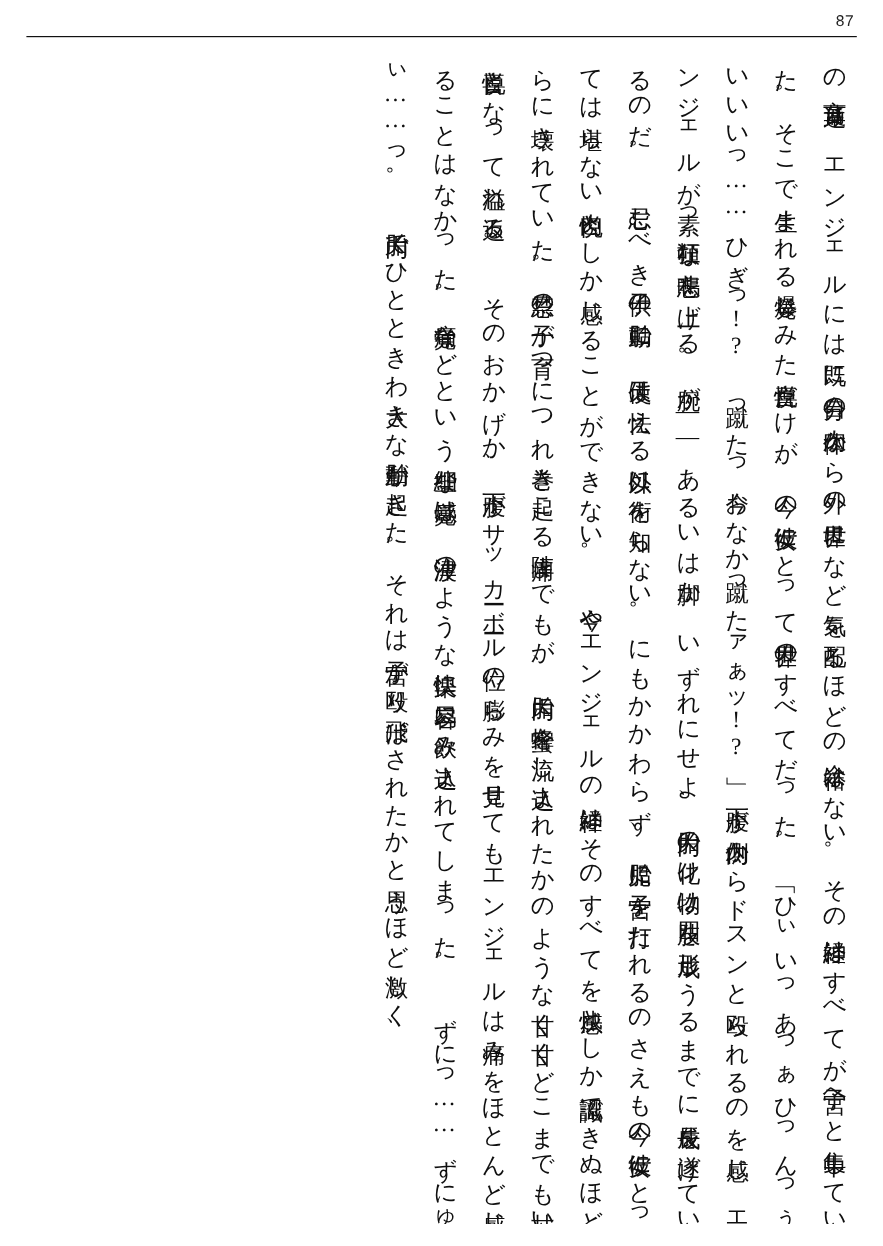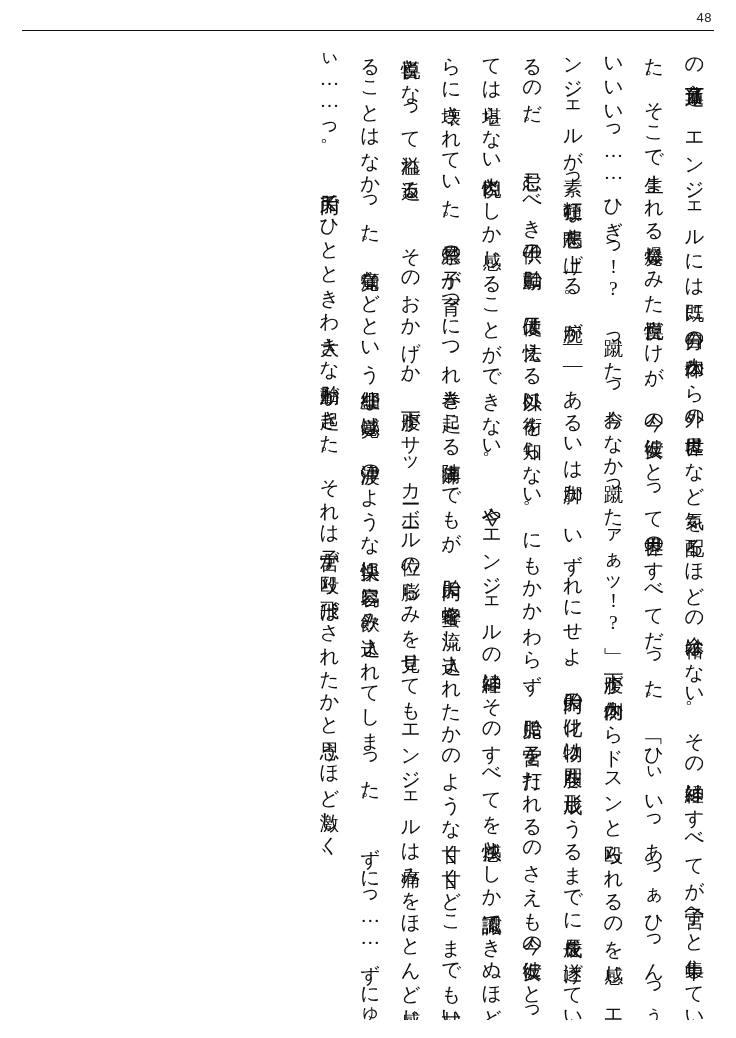--- a/index.html
+++ b/index.html
@@ -56,21 +56,21 @@
     margin: 0;
     padding: 0;
     text-indent: 0;
   }
 </style>
 </head>
 <body>
 
 <div class="page">
 
-  <div class="page-number">48</div>
+  <div class="page-number">87</div>
 
   <div class="rule"></div>
 
   <div class="body-text">
     <p>の言葉通り、エンジェルには既に自分の肉体から外の世界になど気を配るほどの余裕はない。その神経はすべてが子宮へと集中していた。そこで生まれる爆発じみた喜悦だけが、今の彼女にとって世界のすべてだった。
 「ひぃいっあっぁひっんっぅいいいっ……ひぎっ!?　蹴ったっ今おなか蹴ったァぁッ!?」
 下腹が内側からドスンと殴られるのを感じ、エンジェルが素っ頓狂な悲鳴を上げる。腕が——あるいは脚か。いずれにせよ、胎内の化け物は四肢を形成しうるまでに成長を遂げているのだ。
 忌むべき子供の胎動に、天使は怯える以外に術を知らない。にもかかわらず、胎児に子宮を打たれるのさえも今の彼女にとっては堪らない肉悦としか感じることができない。
 今やエンジェルの神経はそのすべてを快感としか認識できぬほど淫らに壊されていた。禁忌の子が育つにつれ巻き起こる陣痛までもが、胎内に蜂蜜を流し込まれたかのような甘く甘くどこまでも甘い喜悦となって溢れ返る。
 そのおかげか、下腹がサッカーボール位の膨らみを見せてもエンジェルは痛みをほとんど感じることはなかった。痛覚などという些細な感覚は、津波のような快楽に容易に飲み込まれてしまった。

